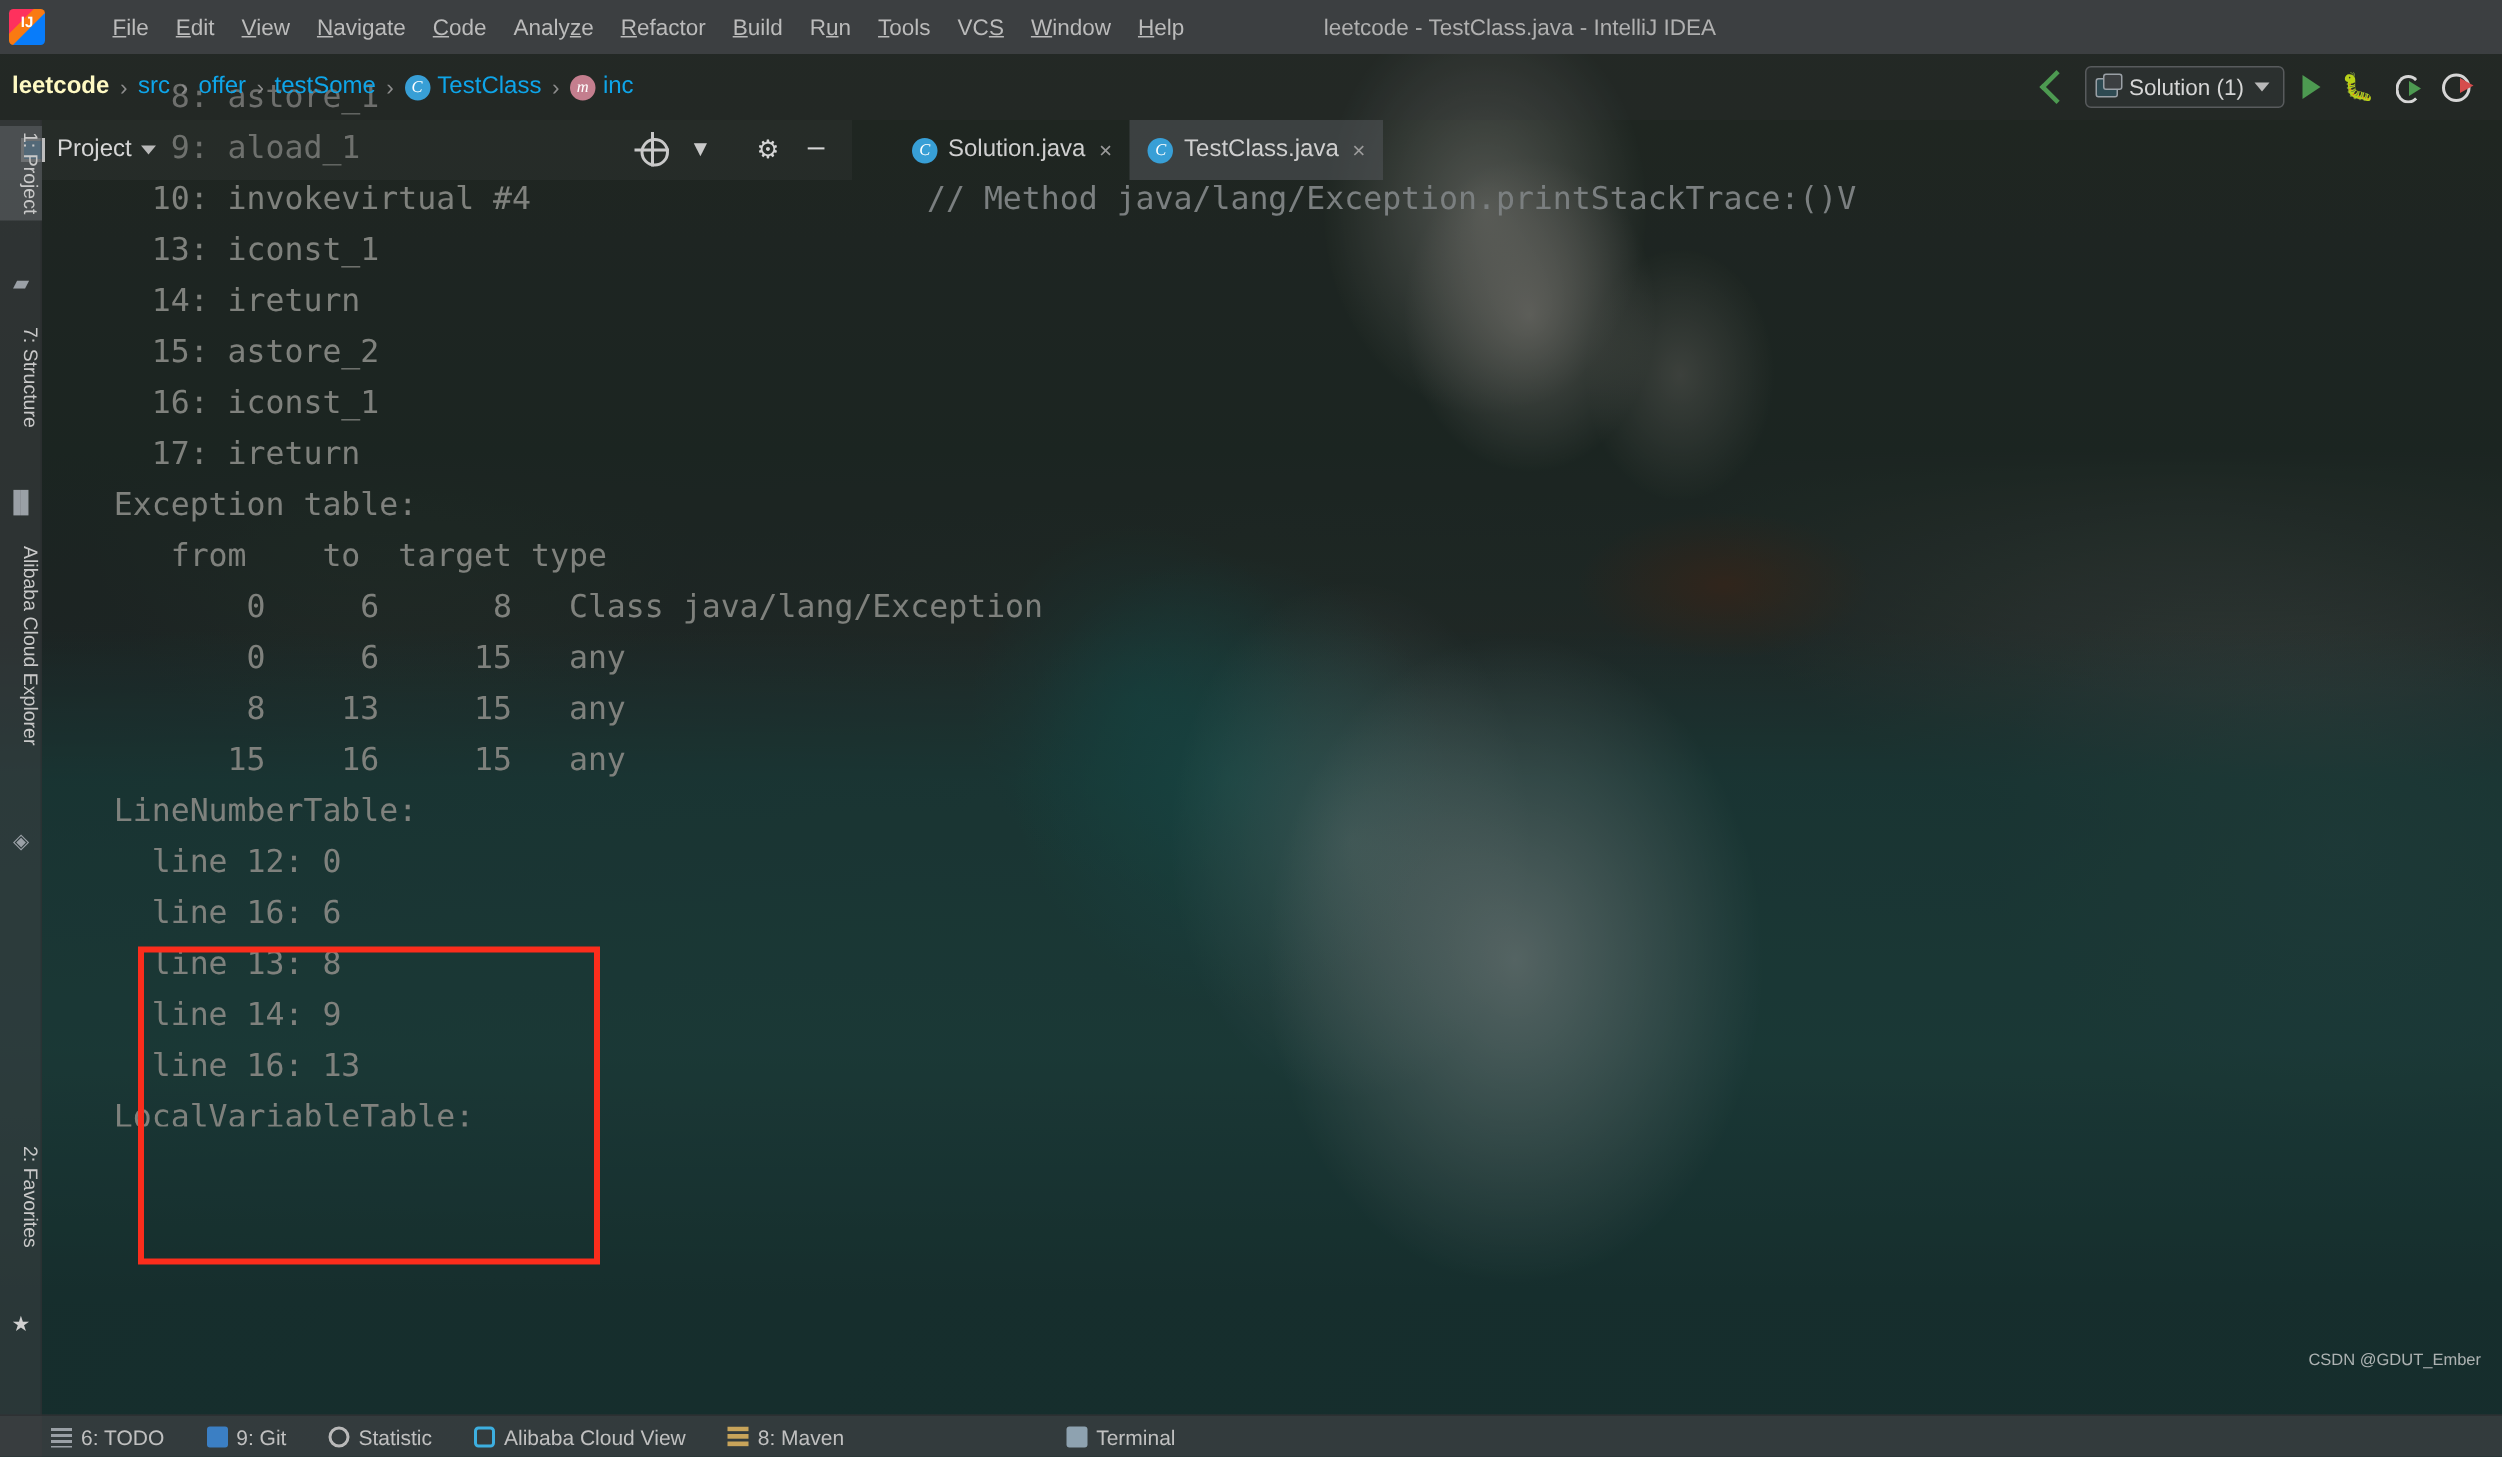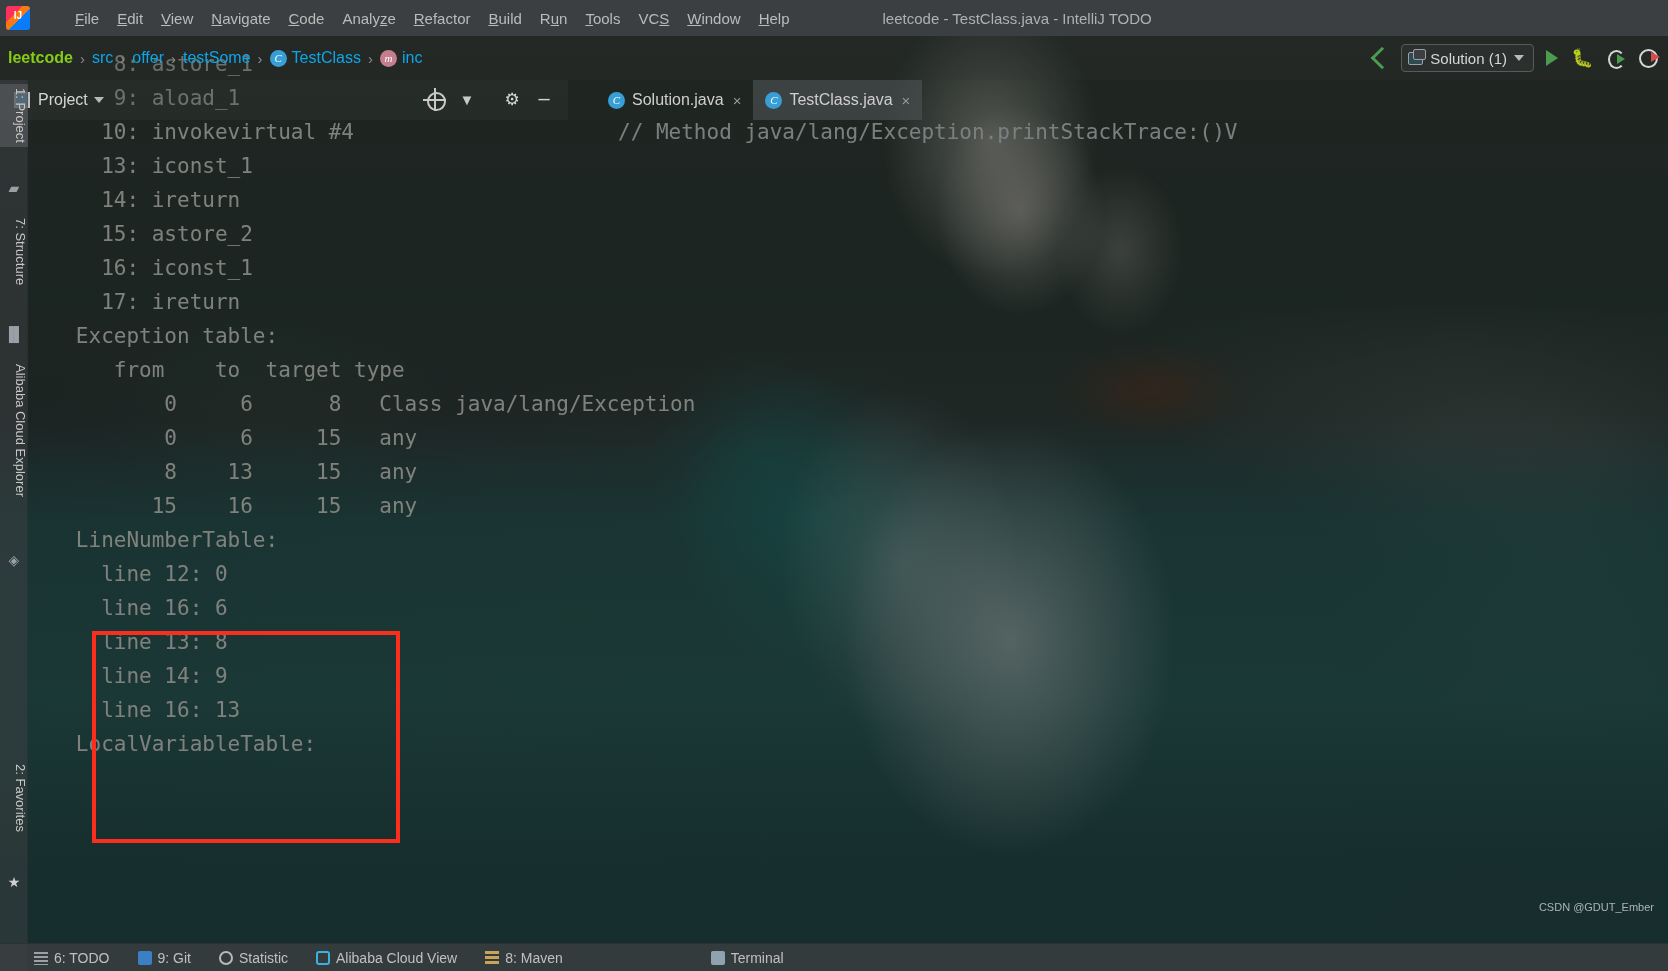--- a/index.html
+++ b/index.html
@@ -79,33 +79,33 @@
 
   
   #navbar {
     left: 0; top: 36px; width: 1668px; height: 44px;
     display: flex; align-items: center;
     z-index: 18;
     background: rgba(48,51,53,0.22);
   }
   #crumbs { display: flex; align-items: center; padding-left: 8px; }
   .crumb { color: #0ea5e9; font-size: 16px; white-space: nowrap; cursor: default; }
-  .crumb.bold { font-weight: bold; color: #84cc16; }
+  .crumb.bold { font-weight: bold; color: #fef9c3; }
   .crumb-sep { color: #8d8d8d; font-size: 15px; margin: 0 7px; }
   .crumb-ico {
     width: 17px; height: 17px; border-radius: 50%;
     display: inline-flex; align-items: center; justify-content: center;
     font-size: 11px; color: #fff; margin-right: 5px; flex: none;
     font-family: "Liberation Serif", serif; font-style: italic;
   }
   .ico-class { background: #389fd6; }
   .ico-method { background: #c47e8e; }
   .crumb-wrap { display: flex; align-items: center; }
 
-  #run-widgets { margin-left: auto; display: flex; align-items: center; padding-right: 6px; }
+  #run-widgets { margin-left: auto; display: flex; align-items: center; padding-right: 17px; }
   #back-arrow {
     width: 26px; height: 26px; margin-right: 8px;
     position: relative;
   }
   #back-arrow::before {
     content: ""; position: absolute; left: 7px; top: 5px;
     width: 13px; height: 13px;
     border-left: 3px solid #4d9a51; border-top: 3px solid #4d9a51;
     transform: rotate(-45deg);
   }
@@ -312,21 +312,21 @@
       <div class="menu-item"><span class="mn">C</span>ode</div>
       <div class="menu-item">Analy<span class="mn">z</span>e</div>
       <div class="menu-item"><span class="mn">R</span>efactor</div>
       <div class="menu-item"><span class="mn">B</span>uild</div>
       <div class="menu-item">R<span class="mn">u</span>n</div>
       <div class="menu-item"><span class="mn">T</span>ools</div>
       <div class="menu-item">VC<span class="mn">S</span></div>
       <div class="menu-item"><span class="mn">W</span>indow</div>
       <div class="menu-item"><span class="mn">H</span>elp</div>
     </div>
-  <div id="window-title">leetcode - TestClass.java - IntelliJ TODO</div>
+  <div id="window-title">leetcode - TestClass.java - IntelliJ IDEA</div>
 </div>
 
 <div id="navbar" class="layer">
   <div id="crumbs">
       <span class="crumb-wrap">
         <span class="crumb bold">leetcode</span>
       </span>
       <span class="crumb-sep">›</span>
       <span class="crumb-wrap">
         <span class="crumb">src</span>

